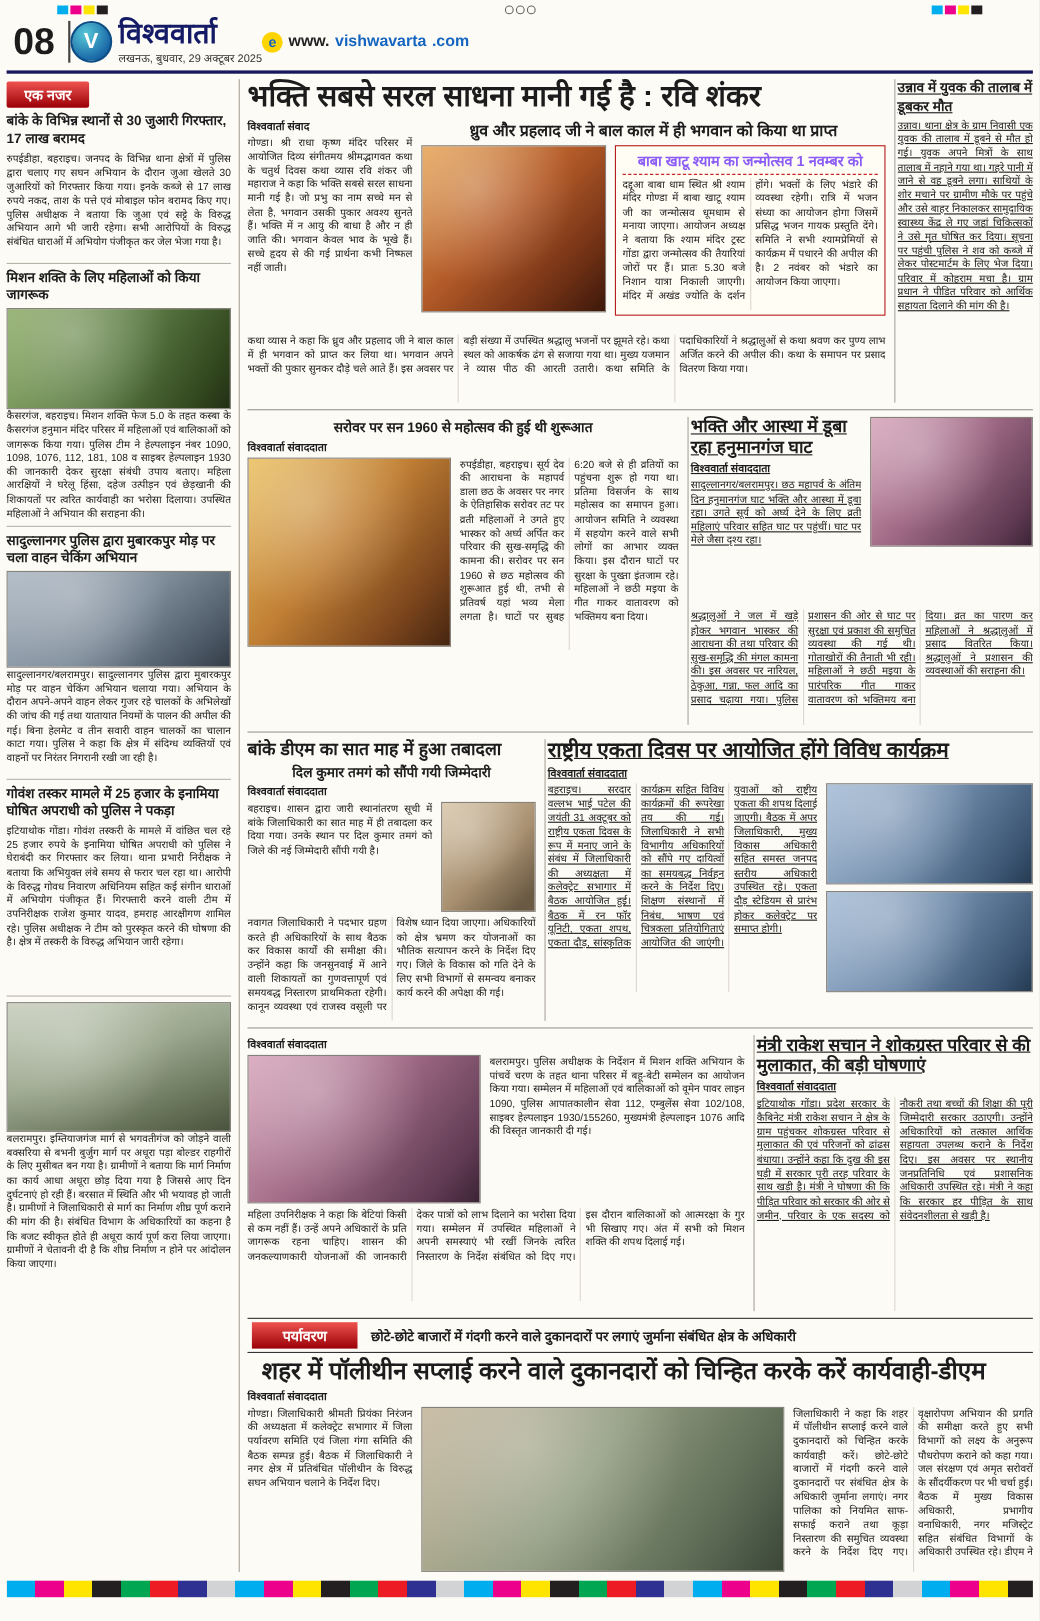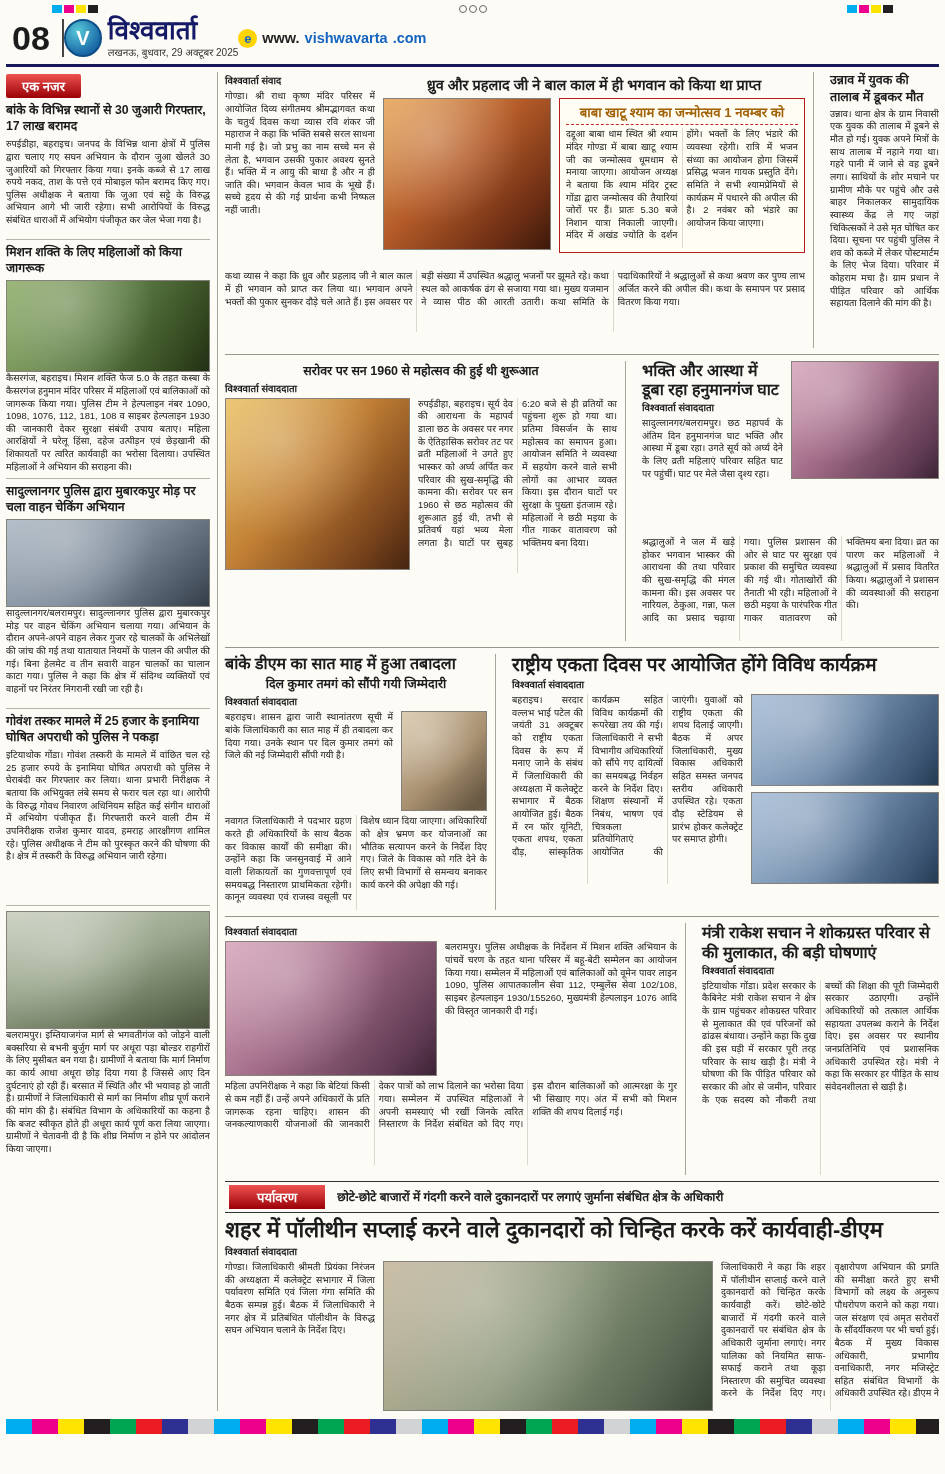--- a/index.html
+++ b/index.html
@@ -26,43 +26,43 @@
   .section-title { text-align:center; font-size:21px; font-weight:bold; border-top:1.5px solid #222; border-bottom:1.5px solid #222; padding:6px 0; }
   .website { display:flex; align-items:center; gap:5px; font-size:14.5px; font-weight:bold; white-space:nowrap; padding-right:4px; }
   .e-badge { width:19px; height:19px; border-radius:50%; background:#ffd400; color:#1565c0; display:flex; align-items:center; justify-content:center; font-size:13px; font-weight:bold; }
   .www{color:#222} .wname{color:#1565c0} .wcom{color:#1565c0}
 
   
   .content { display:flex; margin-top:5px; }
   .sidebar { flex:0 0 212px; width:212px; border-right:1px solid #a9a49a; padding-right:7px; }
   .mainarea { flex:1; min-width:0; padding-left:7px; }
   .row { display:flex; gap:8px; min-width:0; }
-  .vline { border-left:1px solid #a9a49a; padding-left:16px; }
+  .vline { border-left:1px solid #a9a49a; padding-left:2px;text-decoration:underline; }
   .rule { border:none; border-top:1px solid #9a958b; margin:6px 0; }
 
   
   .txt { font-size:9.3px; line-height:1.36; text-align:justify; margin:0; overflow:hidden; color:#1b1b1b; }
   .cols2 { column-count:2; column-gap:9px; column-rule:1px solid #ddd8cf; }
   .cols3 { column-count:3; column-gap:9px; column-rule:1px solid #ddd8cf; }
   .byline { font-size:9.8px; font-weight:bold; margin:2px 0 3px; }
   .side-title { font-size:12.5px; font-weight:bold; line-height:1.3; margin:0 0 3px; }
   .headline-xl  { font-size:27px; font-weight:bold; line-height:1.12; margin:0 0 3px; }
-  .headline-xl2 { font-size:22px; font-weight:bold; line-height:1.15; margin:2px 0 3px; }
+  .headline-xl2 { font-size:22px; font-weight:bold; line-height:1.15; margin:2px 13px 3px; }
   .headline-lg  { font-size:19px; font-weight:bold; line-height:1.16; margin:0 0 2px; }
   .headline-md  { font-size:16px; font-weight:bold; line-height:1.2; margin:0 0 2px; }
   .subhead    { font-size:14.5px; font-weight:bold; text-align:center; margin:2px 0 4px; }
   .subhead-sm { font-size:12.5px; font-weight:bold; text-align:center; margin:1px 0 3px; }
 
   
   .eyecatch { display:inline-block; background:linear-gradient(180deg,#ef5350,#9a0007); color:#fff; font-weight:bold; font-size:13px; padding:3px 16px; border-radius:2px; margin:2px 0 5px; }
   .sb-art { border-top:1px solid #b9b4aa; padding:5px 0 6px; }
   .sb-art.first { border-top:none; padding-top:0; }
   .sb-art h3 { margin:0 0 3px; font-size:12.3px; line-height:1.3; }
   .khatu-box { border:1.5px solid #b71c1c; background:#fffdf4; padding:4px 6px; }
-  .khatu-title { color:#a16207; font-weight:bold; font-size:13.2px; text-align:center; margin:0 0 3px; border-bottom:1px dashed #c62828; padding-bottom:3px; }
+  .khatu-title { color:#8b5cf6; font-weight:bold; font-size:13.2px; text-align:center; margin:0 0 3px; border-bottom:1px dashed #c62828; padding-bottom:3px; }
   .env-strip { display:flex; align-items:center; gap:12px; border-top:1.5px solid #333; border-bottom:1.5px solid #333; padding:3px 4px; margin:6px 0 4px; }
   .env-tag { background:linear-gradient(180deg,#ef5350,#9a0007); color:#fff; font-weight:bold; font-size:13px; padding:3px 28px; }
   .env-strap { font-size:12px; font-weight:bold; }
 
   
   .photo { border:1px solid #86817a; background:#999; position:relative; flex-shrink:0; }
   .ph-temple  { background:linear-gradient(135deg,#e8a85c,#b35a28 45%,#6e2f14 80%,#3c180a); }
   .ph-crowd   { background:linear-gradient(120deg,#93b06f,#5d7b45 50%,#33491f 85%,#222f15); }
   .ph-bike    { background:linear-gradient(140deg,#aeb9c4,#7d8b99 50%,#4a5663 85%,#333d47); }
   .ph-road    { background:linear-gradient(160deg,#c9cfbe,#9aa68d 45%,#667257 80%,#49523e); }
@@ -161,20 +161,21 @@
       <article class="sb-art">
         <div class="photo ph-road" style="height:118px"></div>
         <p class="txt h170">बलरामपुर। इम्तियाजगंज मार्ग से भगवतीगंज को जोड़ने वाली बक्सरिया से बभनी बुर्जुग मार्ग पर अधूरा पड़ा बोल्डर राहगीरों के लिए मुसीबत बन गया है। ग्रामीणों ने बताया कि मार्ग निर्माण का कार्य आधा अधूरा छोड़ दिया गया है जिससे आए दिन दुर्घटनाएं हो रही हैं। बरसात में स्थिति और भी भयावह हो जाती है। ग्रामीणों ने जिलाधिकारी से मार्ग का निर्माण शीघ्र पूर्ण कराने की मांग की है। संबंधित विभाग के अधिकारियों का कहना है कि बजट स्वीकृत होते ही अधूरा कार्य पूर्ण करा लिया जाएगा। ग्रामीणों ने चेतावनी दी है कि शीघ्र निर्माण न होने पर आंदोलन किया जाएगा।</p>
       </article>
     </aside>
 
     <main class="mainarea">
 
       <section class="row">
         <article style="flex:1;min-width:0">
+          <h1 class="headline-xl">भक्ति सबसे सरल साधना मानी गई है : रवि शंकर</h1>
           <div class="row">
             <div style="flex:0 0 150px;min-width:0">
               <div class="byline">विश्ववार्ता संवाद</div>
               <p class="txt h175">गोण्डा। श्री राधा कृष्ण मंदिर परिसर में आयोजित दिव्य संगीतमय श्रीमद्भागवत कथा के चतुर्थ दिवस कथा व्यास रवि शंकर जी महाराज ने कहा कि भक्ति सबसे सरल साधना मानी गई है। जो प्रभु का नाम सच्चे मन से लेता है, भगवान उसकी पुकार अवश्य सुनते हैं। भक्ति में न आयु की बाधा है और न ही जाति की। भगवान केवल भाव के भूखे हैं। सच्चे हृदय से की गई प्रार्थना कभी निष्फल नहीं जाती।</p>
             </div>
             <div style="flex:1;min-width:0">
               <div class="subhead">ध्रुव और प्रहलाद जी ने बाल काल में ही भगवान को किया था प्राप्त</div>
               <div class="row">
                 <div class="photo ph-temple" style="width:168px;height:152px"></div>
                 <div class="khatu-box" style="flex:1;min-width:0">

